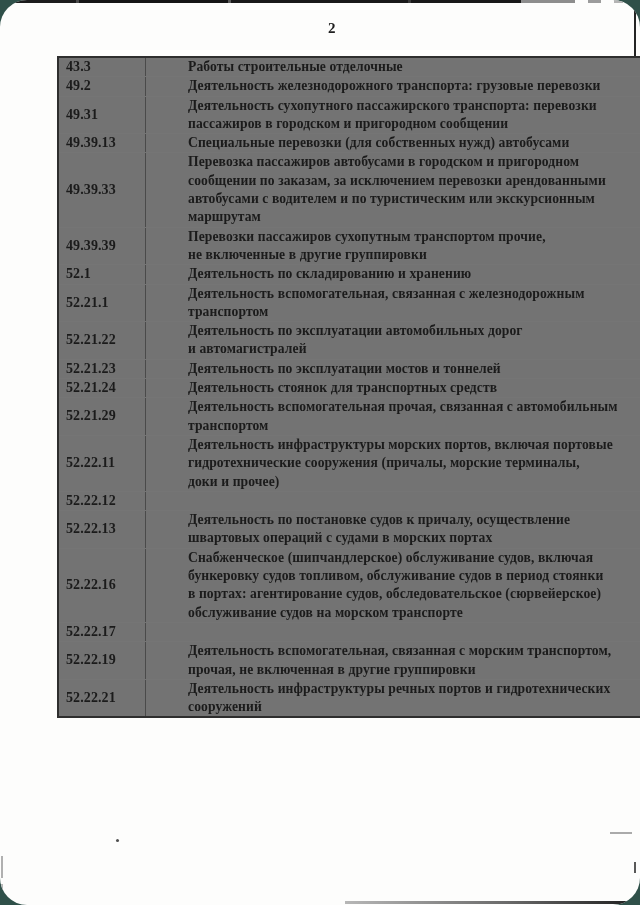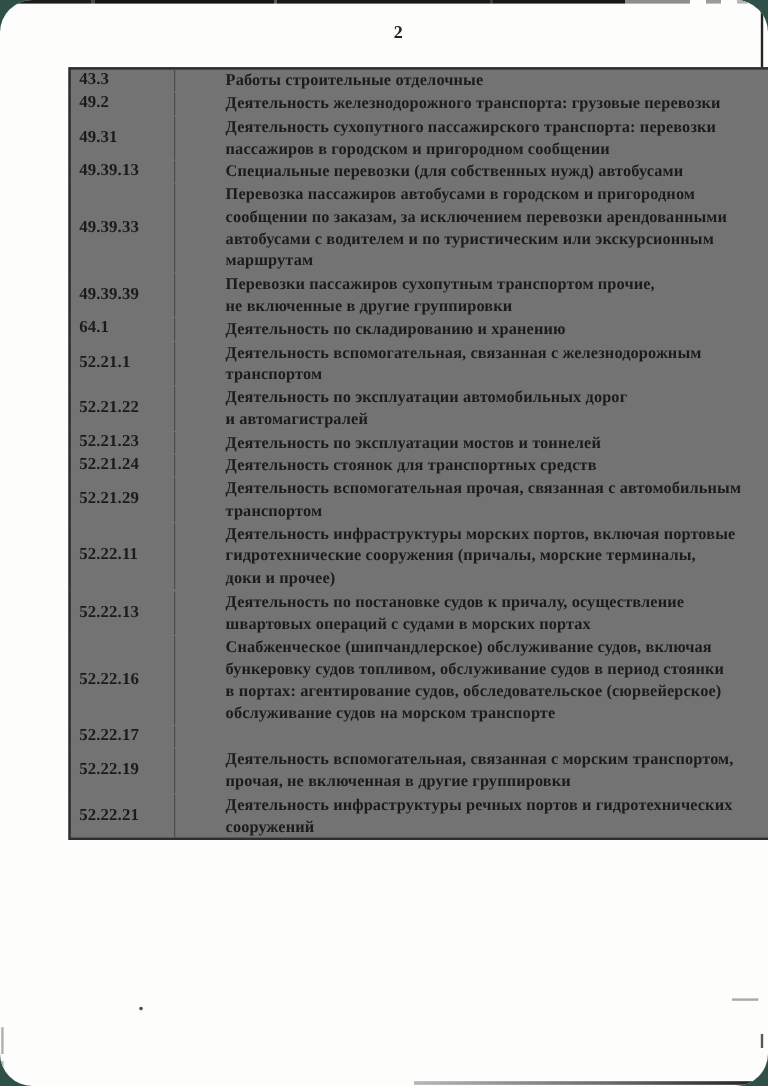--- a/index.html
+++ b/index.html
@@ -122,21 +122,21 @@
 сообщении по заказам, за исключением перевозки арендованными
 автобусами с водителем и по туристическим или экскурсионным
 маршрутам</div>
       </div>
       <div class="row">
         <div class="cell code">49.39.39</div>
         <div class="cell desc">Перевозки пассажиров сухопутным транспортом прочие,
 не включенные в другие группировки</div>
       </div>
       <div class="row">
-        <div class="cell code">64.1</div>
+        <div class="cell code">52.1</div>
         <div class="cell desc">Деятельность по складированию и хранению</div>
       </div>
       <div class="row">
         <div class="cell code">52.21.1</div>
         <div class="cell desc">Деятельность вспомогательная, связанная с железнодорожным
 транспортом</div>
       </div>
       <div class="row">
         <div class="cell code">52.21.22</div>
         <div class="cell desc">Деятельность по эксплуатации автомобильных дорог
@@ -155,20 +155,21 @@
         <div class="cell desc">Деятельность вспомогательная прочая, связанная с автомобильным
 транспортом</div>
       </div>
       <div class="row">
         <div class="cell code">52.22.11</div>
         <div class="cell desc">Деятельность инфраструктуры морских портов, включая портовые
 гидротехнические сооружения (причалы, морские терминалы,
 доки и прочее)</div>
       </div>
       <div class="row">
+        <div class="cell code">52.22.12</div>
       </div>
       <div class="row">
         <div class="cell code">52.22.13</div>
         <div class="cell desc">Деятельность по постановке судов к причалу, осуществление
 швартовых операций с судами в морских портах</div>
       </div>
       <div class="row">
         <div class="cell code">52.22.16</div>
         <div class="cell desc">Снабженческое (шипчандлерское) обслуживание судов, включая
 бункеровку судов топливом, обслуживание судов в период стоянки

